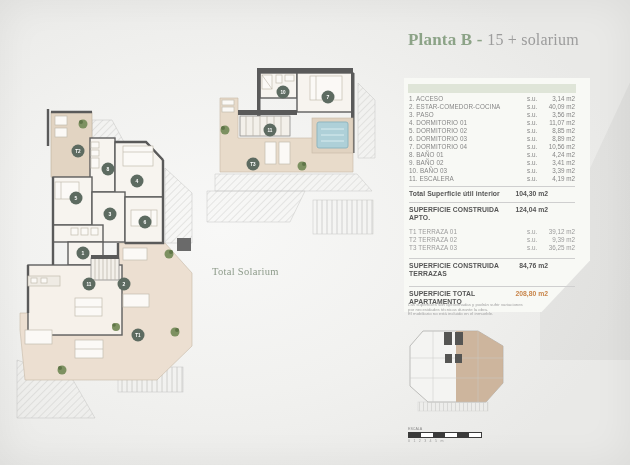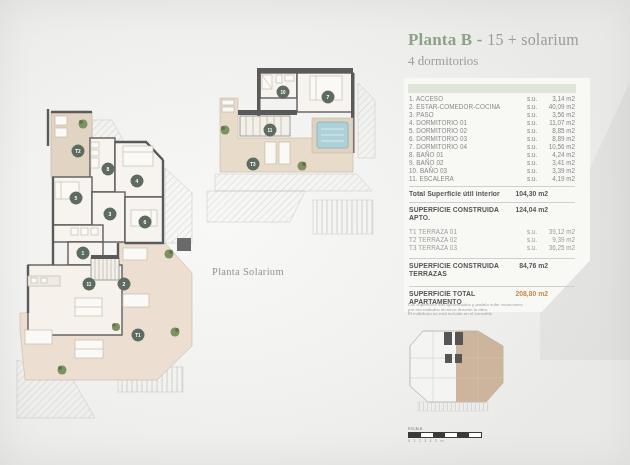--- a/index.html
+++ b/index.html
@@ -261,28 +261,27 @@
           <circle cx="75" cy="80" r="6.5" fill="#5d6b61"></circle>
           <text class="cnum" x="75" y="82" font-size="4.6" text-anchor="middle">11</text>
         </g>
       <g>
           <circle cx="58" cy="114" r="6.5" fill="#5d6b61"></circle>
           <text class="cnum" x="58" y="116" font-size="4.6" text-anchor="middle">T3</text>
         </g>
     </g>
   </svg>
 
-  <div id="solarium-label">Planta Solarium</div>
+  <div id="solarium-label">Total Solarium</div>
 
   <div id="title-block">
     <div id="title-line">
       <span id="title-bold">Planta B -</span>
       <span id="title-light">15 + solarium</span>
     </div>
-    <div id="subtitle">4 dormitorios</div>
   </div>
 
   <div id="panel">
     <div id="green-bar"></div>
   </div>
 
   <div id="table">
     <div id="rooms-list">
         <div class="trow ">
           <span class="tlabel">1. ACCESO</span>

